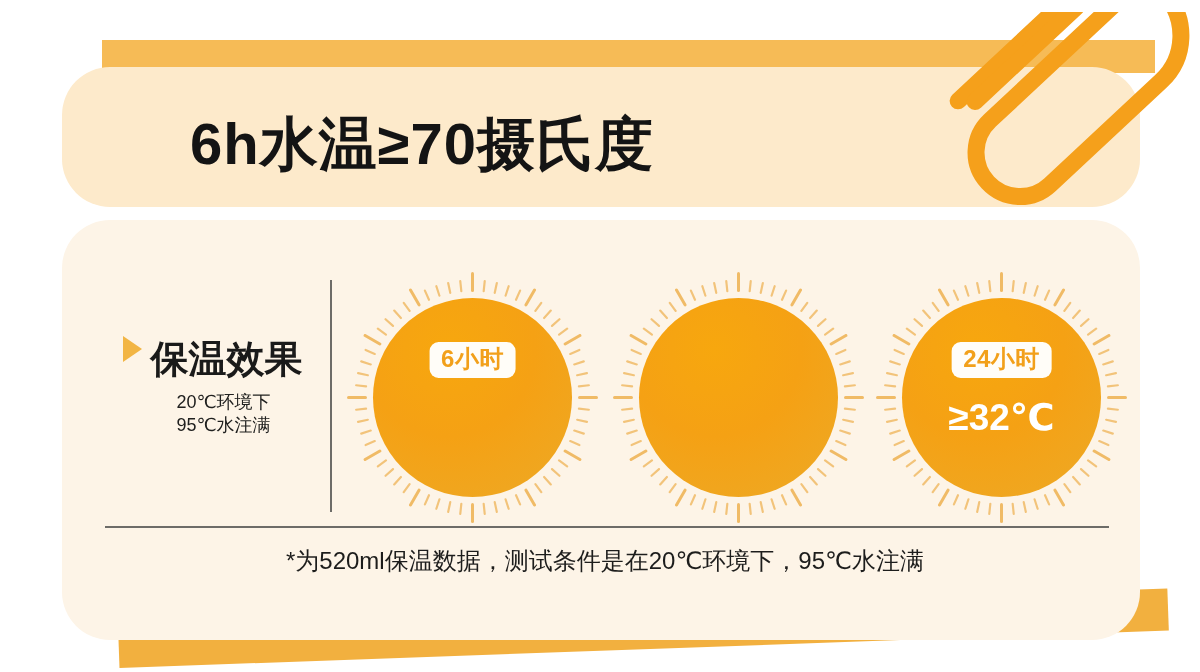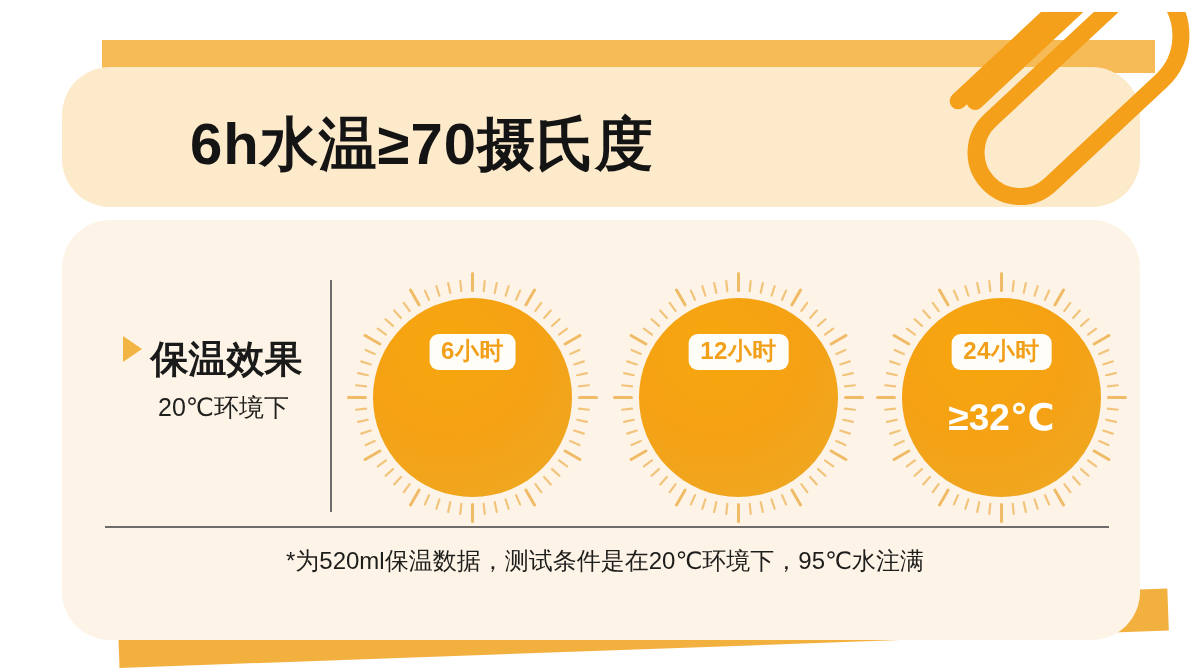--- a/index.html
+++ b/index.html
@@ -114,21 +114,21 @@
   .label-head-text {
     font-size: 38px;
     font-weight: 700;
     color: #1a1a1a;
     letter-spacing: 0px;
     white-space: nowrap;
   }
   .label-sub {
     margin-top: 6px;
     text-align: center;
-    font-size: 25px;
+    font-size: 18px;
     font-weight: 400;
     color: #20201f;
     line-height: 1.28;
     padding-left: 22px;
   }
 
   
   .v-divider {
     position: absolute;
     left: 330px;
@@ -177,21 +177,21 @@
     left: 28px;
     top: 28px;
     width: 199px;
     height: 199px;
     border-radius: 50%;
     background: radial-gradient(circle at 38% 26%, #F7A70E 0%, #F5A114 45%, #F0A61F 78%, #EFAE2C 100%);
   }
   .badge {
     position: absolute;
     left: 50%;
-    top: 64px;
+    top: 72px;
     transform: translateX(-50%);
     background: #FFFDF8;
     border-radius: 9px;
     padding: 3px 12px 5px 12px;
     font-size: 24px;
     font-weight: 700;
     color: #F2A01A;
     white-space: nowrap;
     letter-spacing: 0.5px;
     line-height: 1.18;
@@ -242,20 +242,21 @@
     </g>
   </svg>
 
   <div class="label-block">
     <div class="label-head">
       <div class="tri"></div>
       <div class="label-head-text">保温效果</div>
     </div>
     <div class="label-sub">
       <div>20℃环境下</div>
+      <div>95℃水注满</div>
     </div>
   </div>
 
   <div class="v-divider"></div>
   <div class="h-divider"></div>
 
   <div class="circles">
 
     <div class="circle-wrap c0">
       <svg class="ticks" viewBox="0 0 255 255">
@@ -381,21 +382,20 @@
           <line x1="47.98" y1="55.90" x2="40.55" y2="49.21" stroke="#F0B860" stroke-width="2.2" stroke-linecap="round" opacity="0.8"></line>
           <line x1="55.90" y1="47.98" x2="49.21" y2="40.55" stroke="#F0B860" stroke-width="2.2" stroke-linecap="round" opacity="0.8"></line>
           <line x1="64.61" y1="40.94" x2="58.73" y2="32.85" stroke="#F0B860" stroke-width="2.2" stroke-linecap="round" opacity="0.8"></line>
           <line x1="74.00" y1="34.84" x2="65.50" y2="20.11" stroke="#F0B860" stroke-width="3" stroke-linecap="round" opacity="0.95"></line>
           <line x1="83.98" y1="29.75" x2="79.91" y2="20.62" stroke="#F0B860" stroke-width="2.2" stroke-linecap="round" opacity="0.8"></line>
           <line x1="94.44" y1="25.74" x2="91.35" y2="16.23" stroke="#F0B860" stroke-width="2.2" stroke-linecap="round" opacity="0.8"></line>
           <line x1="105.25" y1="22.84" x2="103.17" y2="13.06" stroke="#F0B860" stroke-width="2.2" stroke-linecap="round" opacity="0.8"></line>
           <line x1="116.32" y1="21.09" x2="115.27" y2="11.14" stroke="#F0B860" stroke-width="2.2" stroke-linecap="round" opacity="0.8"></line>
         </svg>
       <div class="disc"></div>
-      <div class="badge">12小时</div>
     </div>
 
     <div class="circle-wrap c2">
       <svg class="ticks" viewBox="0 0 255 255">
           <line x1="127.50" y1="20.50" x2="127.50" y2="3.50" stroke="#F0B860" stroke-width="3" stroke-linecap="round" opacity="0.95"></line>
           <line x1="138.68" y1="21.09" x2="139.73" y2="11.14" stroke="#F0B860" stroke-width="2.2" stroke-linecap="round" opacity="0.8"></line>
           <line x1="149.75" y1="22.84" x2="151.83" y2="13.06" stroke="#F0B860" stroke-width="2.2" stroke-linecap="round" opacity="0.8"></line>
           <line x1="160.56" y1="25.74" x2="163.65" y2="16.23" stroke="#F0B860" stroke-width="2.2" stroke-linecap="round" opacity="0.8"></line>
           <line x1="171.02" y1="29.75" x2="175.09" y2="20.62" stroke="#F0B860" stroke-width="2.2" stroke-linecap="round" opacity="0.8"></line>
           <line x1="181.00" y1="34.84" x2="189.50" y2="20.11" stroke="#F0B860" stroke-width="3" stroke-linecap="round" opacity="0.95"></line>

